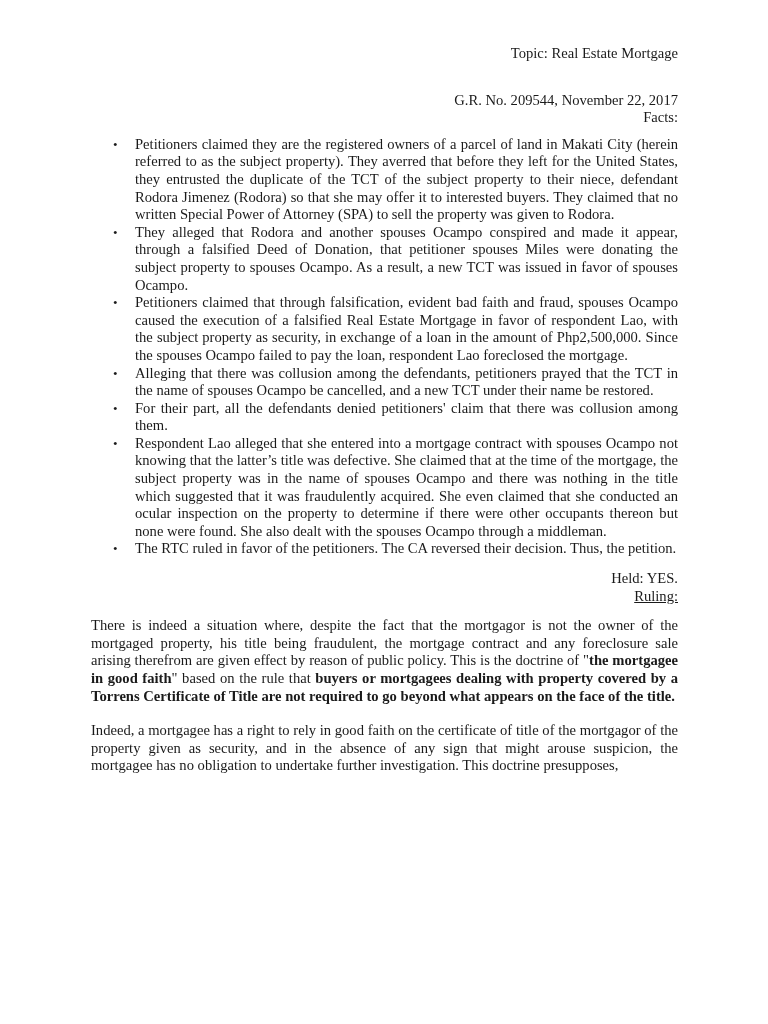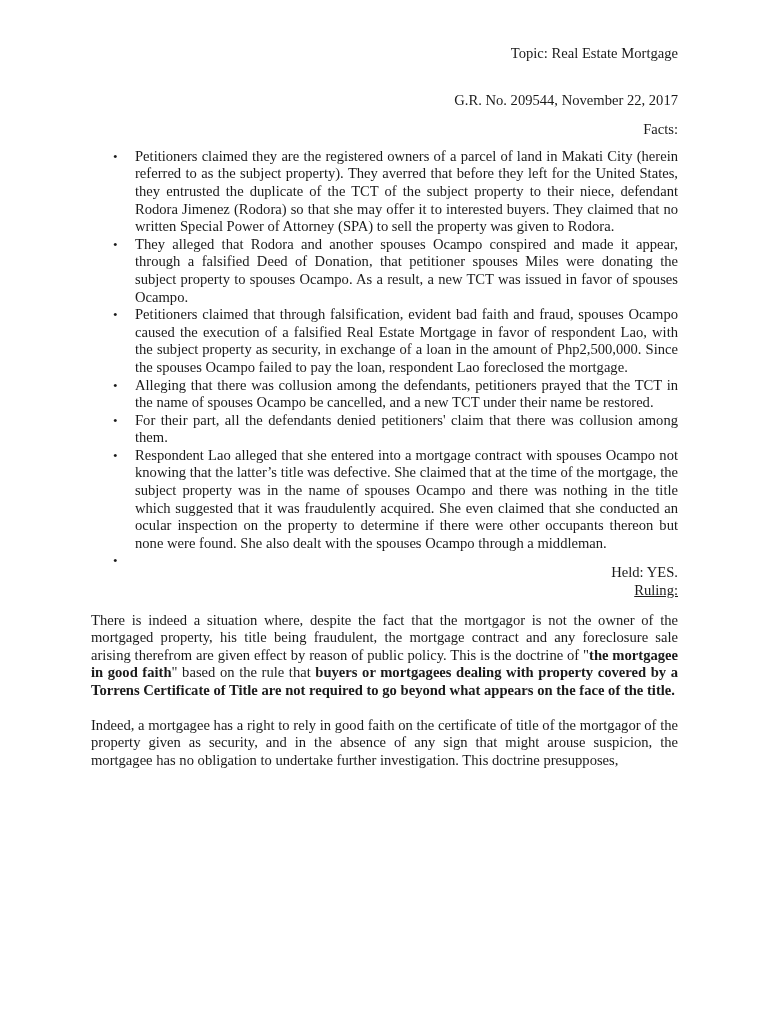--- a/index.html
+++ b/index.html
@@ -19,21 +19,21 @@
     }
     .page {
       position: absolute;
       left: 91px;
       top: 45px;
       width: 587px;
     }
     p { margin: 0; text-align: right; }
     .topic { margin-bottom: 29px; }
     .case-title { }
-    .case-gr { margin-bottom: 12px; }
+    .case-gr { margin-bottom: 0; }
     .facts-label { margin-bottom: 9px; }
     ul.facts {
       list-style: none;
       margin: 0 0 12px 0;
       padding: 0;
     }
     ul.facts li {
       position: relative;
       padding-left: 44px;
       text-align: justify;
@@ -63,21 +63,21 @@
 
   <p class="facts-label">Facts:</p>
 
   <ul class="facts">
     <li><span class="bullet">•</span><span>Petitioners claimed they are the registered owners of a parcel of land in Makati City (herein referred to as the subject property). They averred that before they left for the United States, they entrusted the duplicate of the TCT of the subject property to their niece, defendant Rodora Jimenez (Rodora) so that she may offer it to interested buyers. They claimed that no written Special Power of Attorney (SPA) to sell the property was given to Rodora.</span></li>
     <li><span class="bullet">•</span><span>They alleged that Rodora and another spouses Ocampo conspired and made it appear, through a falsified Deed of Donation, that petitioner spouses Miles were donating the subject property to spouses Ocampo. As a result, a new TCT was issued in favor of spouses Ocampo.</span></li>
     <li><span class="bullet">•</span><span>Petitioners claimed that through falsification, evident bad faith and fraud, spouses Ocampo caused the execution of a falsified Real Estate Mortgage in favor of respondent Lao, with the subject property as security, in exchange of a loan in the amount of Php2,500,000. Since the spouses Ocampo failed to pay the loan, respondent Lao foreclosed the mortgage.</span></li>
     <li><span class="bullet">•</span><span>Alleging that there was collusion among the defendants, petitioners prayed that the TCT in the name of spouses Ocampo be cancelled, and a new TCT under their name be restored.</span></li>
     <li><span class="bullet">•</span><span>For their part, all the defendants denied petitioners' claim that there was collusion among them.</span></li>
     <li><span class="bullet">•</span><span>Respondent Lao alleged that she entered into a mortgage contract with spouses Ocampo not knowing that the latter’s title was defective. She claimed that at the time of the mortgage, the subject property was in the name of spouses Ocampo and there was nothing in the title which suggested that it was fraudulently acquired. She even claimed that she conducted an ocular inspection on the property to determine if there were other occupants thereon but none were found. She also dealt with the spouses Ocampo through a middleman.</span></li>
-    <li><span class="bullet">•</span></li>
+    <li><span class="bullet">•</span><span>The RTC ruled in favor of the petitioners. The CA reversed their decision. Thus, the petition.</span></li>
   </ul>
 
   <p class="held">Held: YES.</p>
 
   <p class="ruling-label">Ruling:</p>
 
   <p class="para"><span>There is indeed a situation where, despite the fact that the mortgagor is not the owner of the mortgaged property, his title being fraudulent, the mortgage contract and any foreclosure sale arising therefrom are given effect by reason of public policy. This is the doctrine of "</span><b>the mortgagee in good faith</b><span>" based on the rule that </span><b>buyers or mortgagees dealing with property covered by a Torrens Certificate of Title are not required to go beyond what appears on the face of the title.</b></p>
 
   <p class="para">Indeed, a mortgagee has a right to rely in good faith on the certificate of title of the mortgagor of the property given as security, and in the absence of any sign that might arouse suspicion, the mortgagee has no obligation to undertake further investigation. This doctrine presupposes,</p>
 </div>

